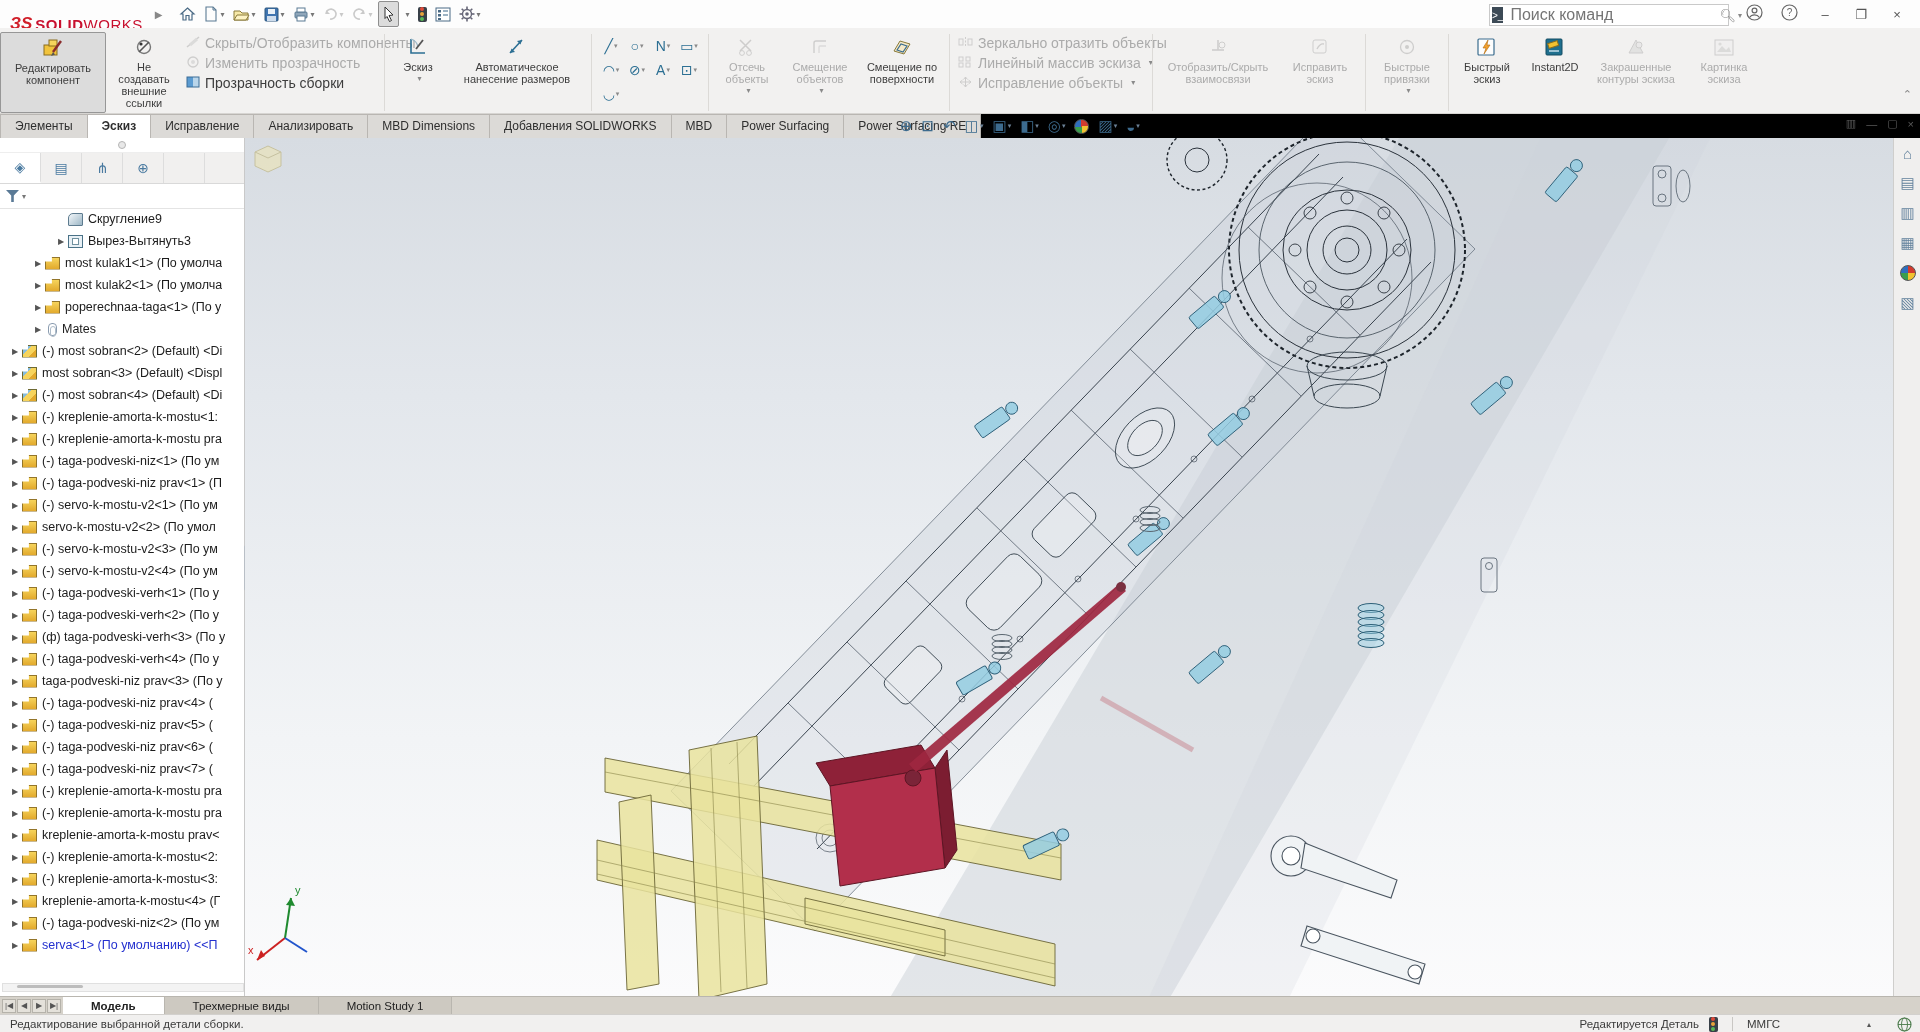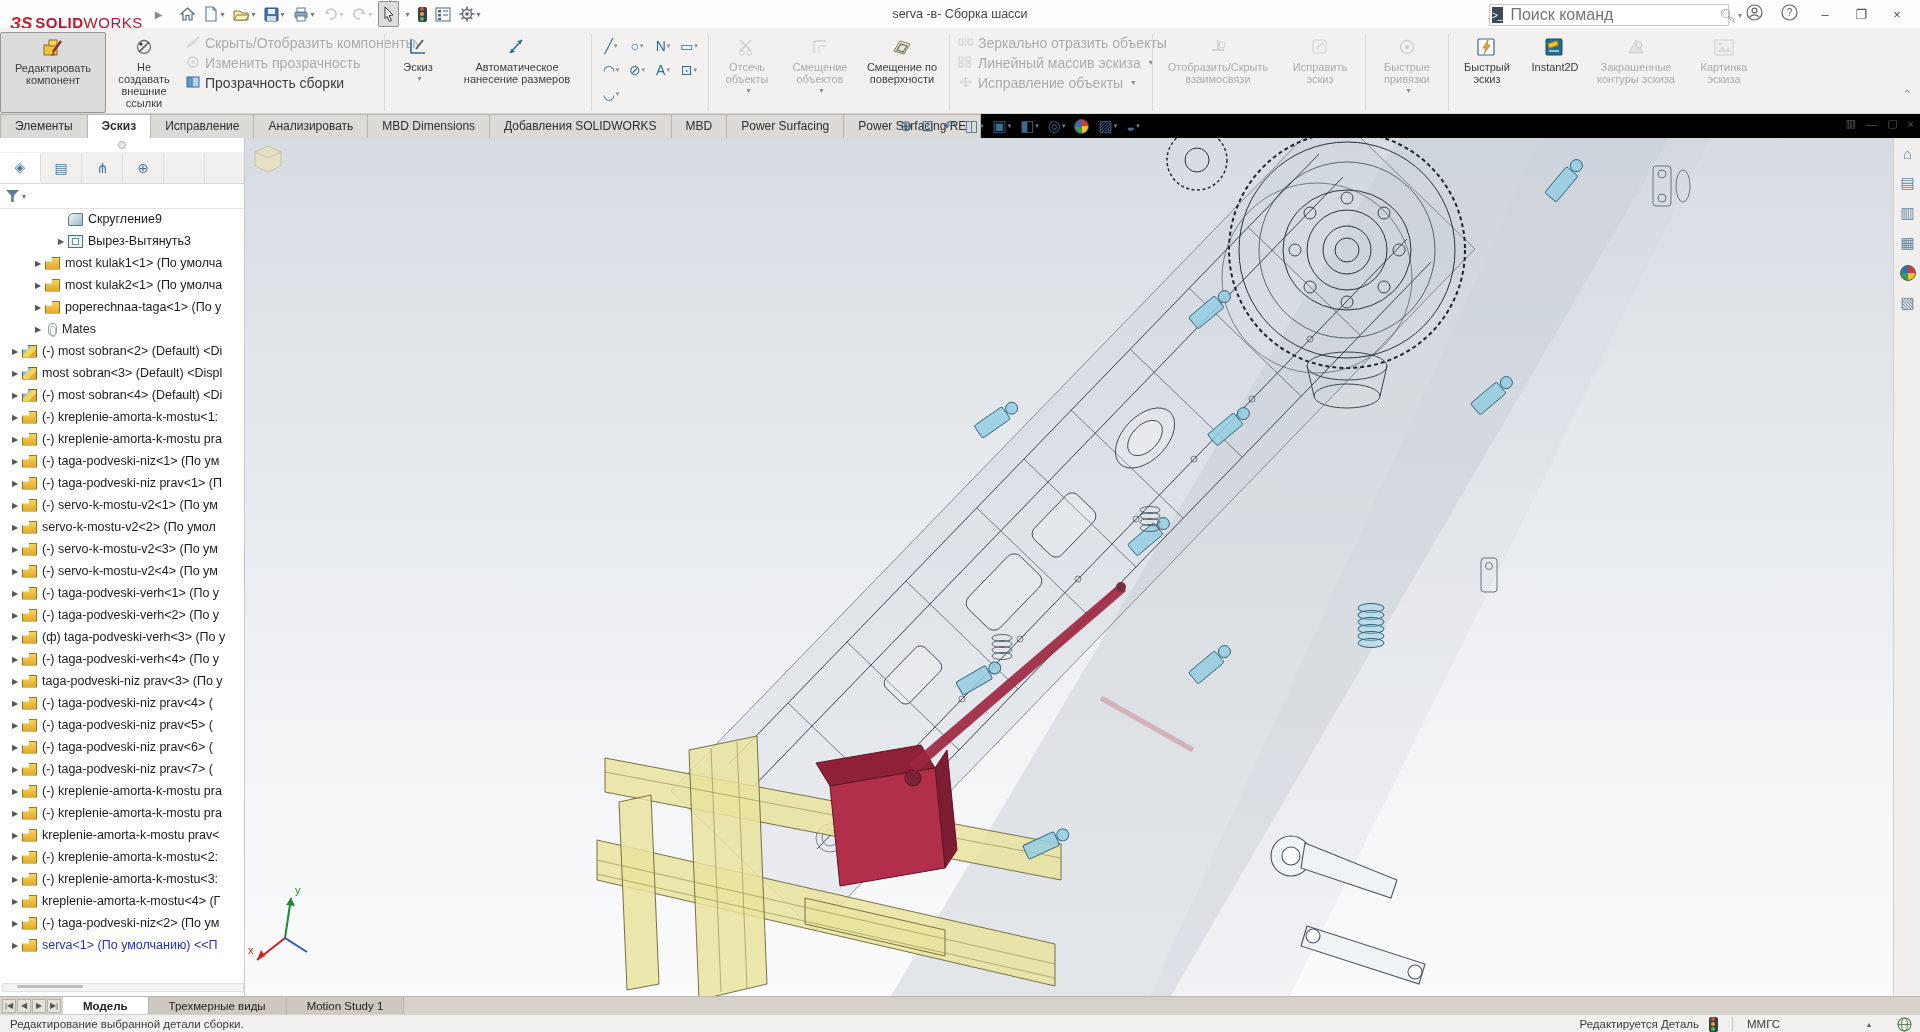--- a/index.html
+++ b/index.html
@@ -2,21 +2,21 @@
 <html><head>
 <meta charset="utf-8">
 <style>
   html,body{margin:0;padding:0;background:#777;}
   #app{position:relative;width:1920px;height:1032px;background:#f0efee;overflow:hidden;
        font-family:"Liberation Sans","DejaVu Sans",sans-serif;color:#333;font-size:12px;
        -webkit-font-smoothing:antialiased;}
   
   .titlebar{position:absolute;left:0;top:0;width:1920px;height:28px;background:#fdfdfd;
             border-bottom:1px solid #e3e2e0;display:flex;align-items:center;}
-  .logo{display:flex;align-items:flex-start;margin-left:10px;white-space:nowrap;margin-top:20px;}
+  .logo{display:flex;align-items:center;margin-left:10px;white-space:nowrap;margin-top:20px;}
   .logo .mark{color:#d1202a;font-weight:bold;font-style:italic;font-size:17px;margin-right:3px;}
   .logo .b{color:#c8102e;font-weight:bold;font-size:15px;letter-spacing:.5px;}
   .logo .l{color:#c8102e;font-size:15px;letter-spacing:.5px;}
   .logo-exp{color:#888;font-size:10px;margin:0 14px 0 12px;}
   .qat{display:flex;align-items:center;gap:2px;}
   .qbtn{display:flex;align-items:center;height:24px;padding:0 3px;border-radius:2px;}
   .qbtn svg{display:block;}
   .qbtn .car{font-size:8px;color:#777;margin-left:2px;}
   .qbtn.sel{background:#dcdcdc;border:1px solid #8f8f8f;}
   .dis{opacity:.38;}
@@ -105,21 +105,21 @@
   
   .rstrip{position:absolute;left:1893px;top:0;width:27px;height:858px;background:#f0efee;border-left:1px solid #cfcecc;}
   .rsi{height:30px;display:flex;align-items:center;justify-content:center;color:#61809c;font-size:15px;}
   .rsi .ball{width:14px;height:14px;}
   
   .btabs{position:absolute;left:0;top:996px;width:1920px;height:18px;background:#d6d2ca;border-top:1px solid #b9b6af;
          display:flex;align-items:stretch;font-size:11.5px;}
   .bnav{display:flex;align-items:center;padding:0 2px;gap:1px;}
   .bnav span{display:inline-block;width:12px;text-align:center;color:#555;font-size:8px;border:1px solid #b5b2aa;
              background:#e4e1da;height:12px;line-height:12px;}
-  .btab{padding:0 20px;display:flex;align-items:center;color:#222;border-right:1px solid #b9b6af;background:#cdc9c1;}
+  .btab{padding:0 28px;display:flex;align-items:center;color:#222;border-right:1px solid #b9b6af;background:#cdc9c1;}
   .btab.active{background:#ffffff;font-weight:bold;}
   
   .status{position:absolute;left:0;top:1014px;width:1920px;height:18px;background:#f1f0ef;border-top:1px solid #d2d0cd;
           font-size:11.5px;color:#3b3b3b;display:flex;align-items:center;}
   .status .msg{margin-left:10px;}
   .st-right{position:absolute;right:0;display:flex;align-items:center;height:18px;}
   .st-edit{margin-right:10px;}
   .tl{width:9px;height:15px;background:#384048;border-radius:2px;display:flex;flex-direction:column;
       align-items:center;justify-content:space-evenly;}
   .tl i{width:4px;height:4px;border-radius:50%;display:block;}
@@ -227,21 +227,20 @@
               <line x1="13" y1="8" x2="15.5" y2="8"></line>
               <line x1="2.7" y1="2.7" x2="4.5" y2="4.5"></line>
               <line x1="11.5" y1="11.5" x2="13.3" y2="13.3"></line>
               <line x1="13.3" y1="2.7" x2="11.5" y2="4.5"></line>
               <line x1="4.5" y1="11.5" x2="2.7" y2="13.3"></line>
             </g>
           </svg>
           <span class="car">▾</span>
         </span>
     </div>
-    <div class="doc-title">serva -в- Сборка шасси</div>
     <div class="search">
       <span class="term">&gt;_</span>
       <input placeholder="Поиск команд" style="">
       <span class="mag">🔍︎</span>
       <span class="car">▾</span>
     </div>
     <div class="tb-right">
       <span class="tb-ic"><svg width="17" height="17">
             <circle cx="8.5" cy="8.5" r="7.5" fill="none" stroke="#666" stroke-width="1.2"></circle>
             <circle cx="8.5" cy="6.5" r="2.4" fill="none" stroke="#666" stroke-width="1.2"></circle>

